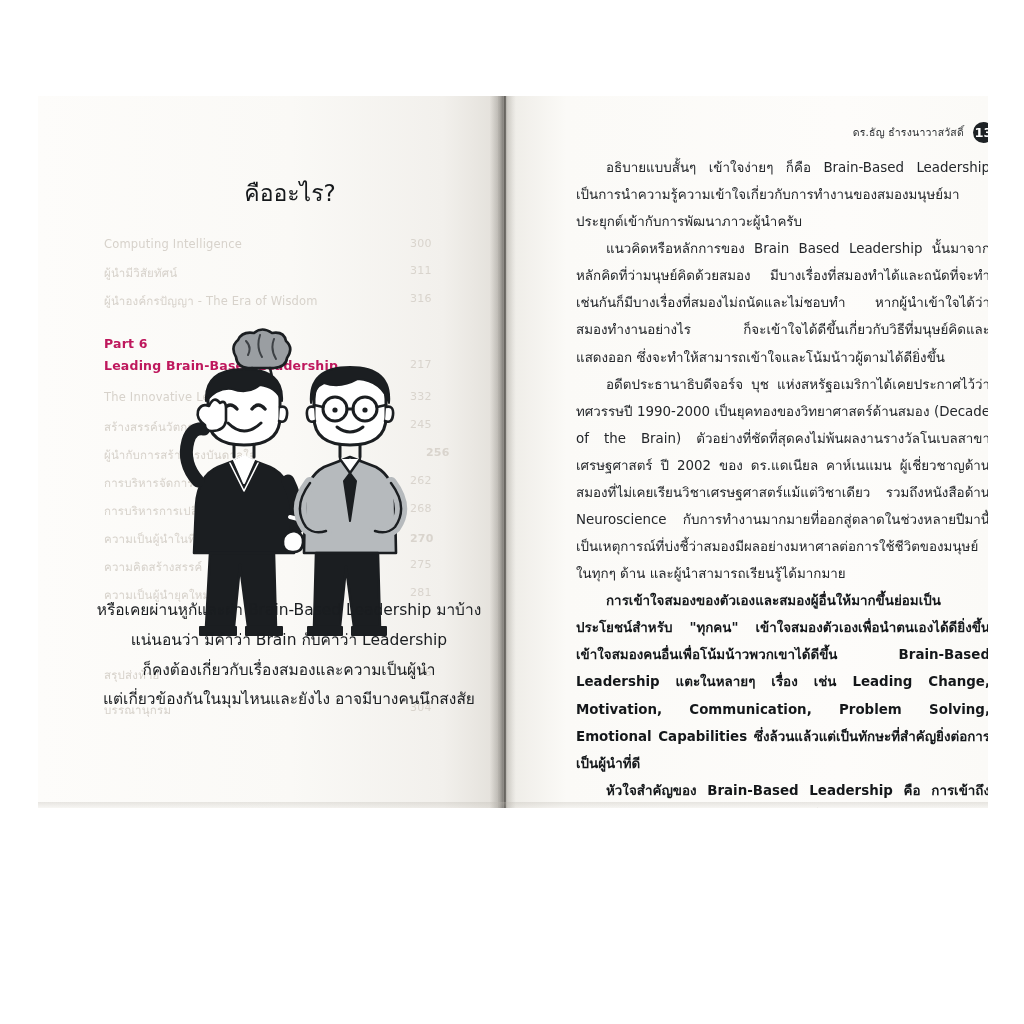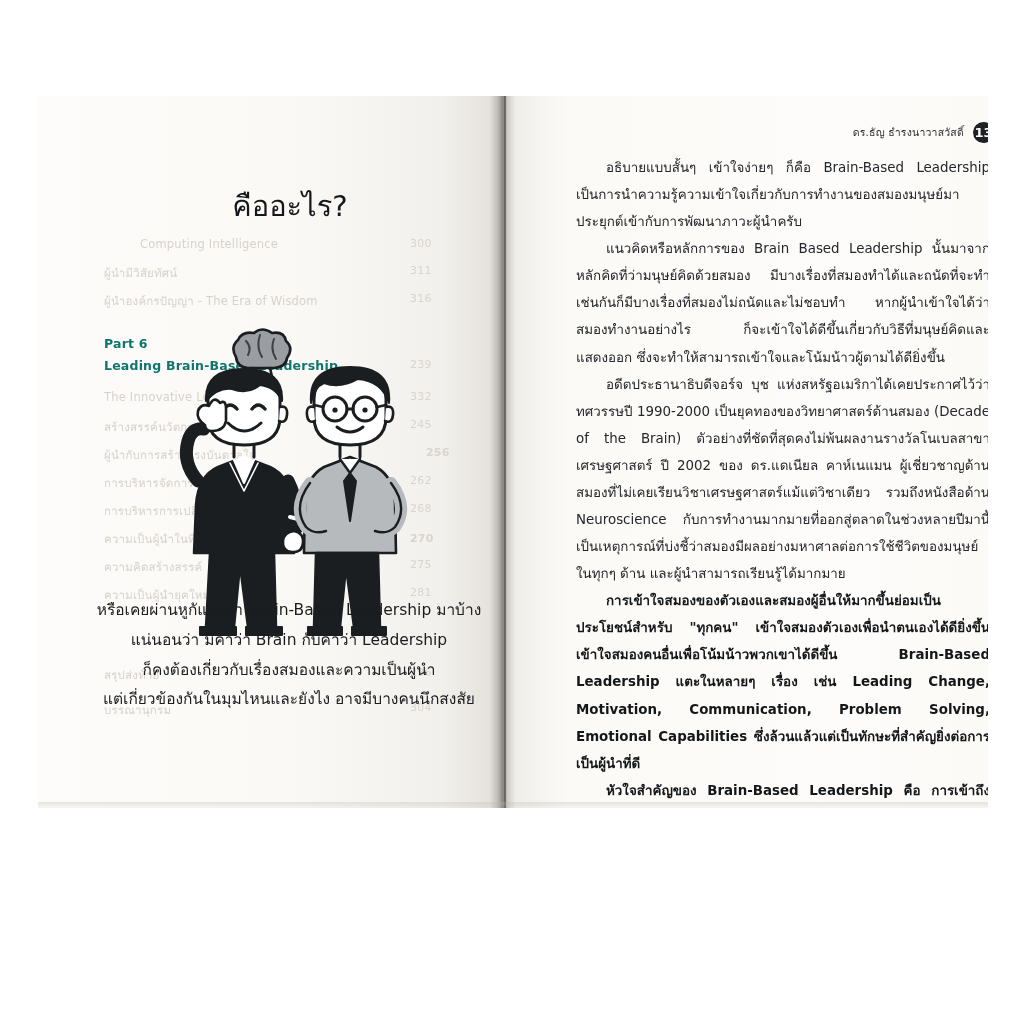--- a/index.html
+++ b/index.html
@@ -63,39 +63,39 @@
   
   .ghost {
     position: absolute;
     color: #d7d2cb;
     font-size: 11.5px;
     letter-spacing: 0.2px;
     white-space: nowrap;
     font-family: "DejaVu Sans", "Liberation Sans", sans-serif;
   }
   .ghost.num { color: #d9d4cd; font-size: 11px; }
-  .ghost.head { color: #0f766e; font-weight: bold; font-size: 12.5px; }
+  .ghost.head { color: #be185d; font-weight: bold; font-size: 12.5px; }
 
   .title-block {
     position: absolute;
     left: 32px;
     top: 78px;
     width: 360px;
     text-align: center;
   }
   .title-main {
     font-size: 28.5px;
     font-weight: bold;
     color: #15181b;
     letter-spacing: -0.3px;
     line-height: 1.1;
   }
   .title-sub {
-    margin-top: 16px;
-    font-size: 29px;
+    margin-top: 6px;
+    font-size: 23px;
     color: #15181b;
     line-height: 1.15;
   }
 
   
   .illus {
     position: absolute;
     left: 70px;
     top: 225px;
     width: 300px;
@@ -165,32 +165,32 @@
 
 <div id="book">
   <div class="page-left"></div>
   <div class="page-right"></div>
   <div class="gutter"></div>
   <div class="gutter-line"></div>
   <div class="page-edge-bottom"></div>
 
   <div class="left-inner">
 
-    <div class="ghost" style="left:26px; top:141px;margin-left:36px;">Computing Intelligence</div>
+    <div class="ghost" style="left:26px; top:141px;">Computing Intelligence</div>
     <div class="ghost num" style="left:332px; top:141px;">300</div>
 
     <div class="ghost" style="left:26px; top:168px;">ผู้นำมีวิสัยทัศน์</div>
     <div class="ghost num" style="left:332px; top:168px;">311</div>
 
     <div class="ghost" style="left:26px; top:196px;">ผู้นำองค์กรปัญญา - The Era of Wisdom</div>
     <div class="ghost num" style="left:332px; top:196px;">316</div>
 
     <div class="ghost head" style="left:26px; top:240px;">Part 6</div>
     <div class="ghost head" style="left:26px; top:262px;">Leading Brain-Based Leadership</div>
-    <div class="ghost num" style="left:332px; top:262px;">239</div>
+    <div class="ghost num" style="left:332px; top:262px;">217</div>
 
     <div class="ghost" style="left:26px; top:294px;">The Innovative Leader</div>
     <div class="ghost num" style="left:332px; top:294px;">332</div>
 
     <div class="ghost" style="left:26px; top:322px;">สร้างสรรค์นวัตกรรม</div>
     <div class="ghost num" style="left:332px; top:322px;">245</div>
 
     <div class="ghost" style="left:26px; top:350px;">ผู้นำกับการสร้างแรงบันดาลใจ</div>
     <div class="ghost num" style="left:348px; top:350px;font-weight:bold;">256</div>
 

